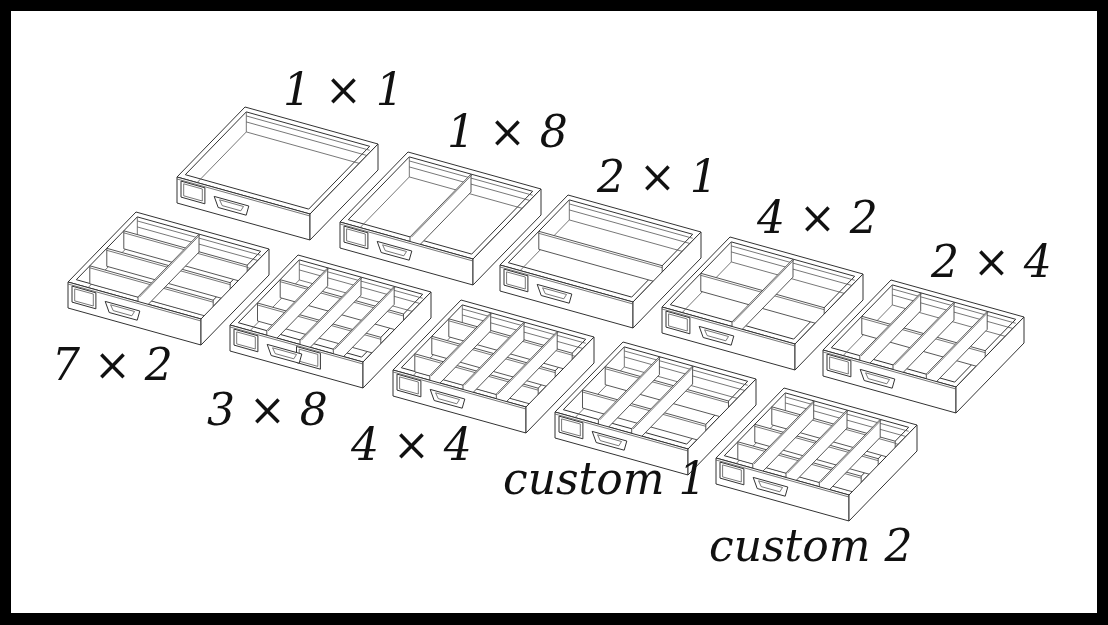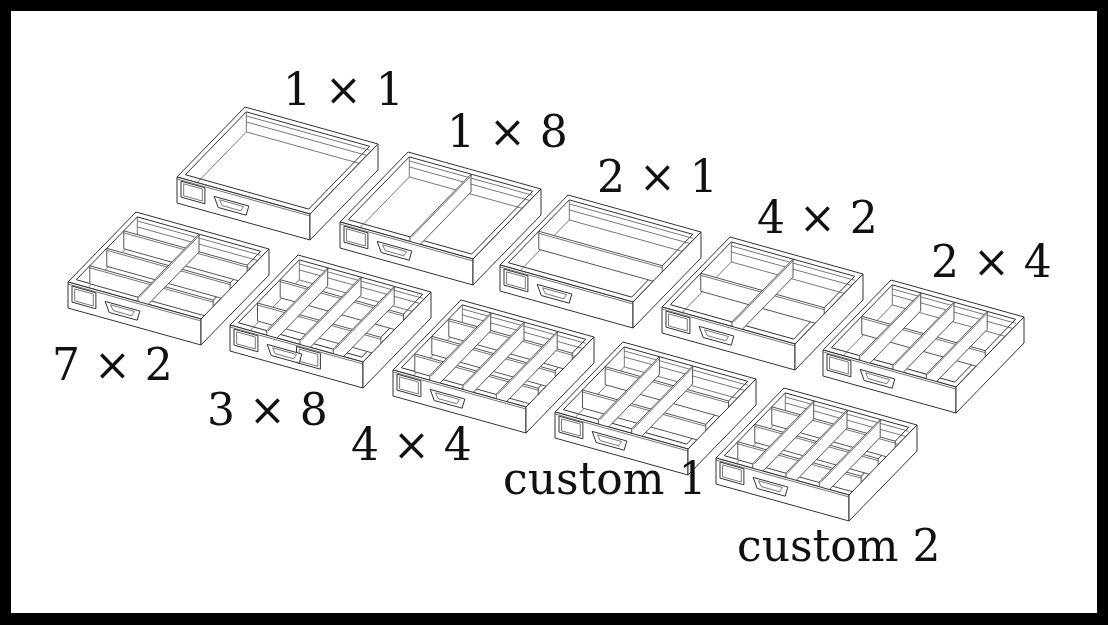--- a/index.html
+++ b/index.html
@@ -1,17 +1,17 @@
 <!DOCTYPE html>
 <html><head>
 <meta charset="utf-8">
 <style>
   html, body { margin: 0; padding: 0; background: #000; }
   body { width: 1108px; height: 625px; overflow: hidden; position: relative; }
-  #frame { position: absolute; left: 11px; top: 11px; width: 1086px; height: 602px; background: #fff; }
+  #frame { position: absolute; left: 11px; top: 11px; width: 1086px; height: 602px; background: #fff; font-style: italic; }
   #art { position: absolute; left: 0; top: 0; }
   .label { position: absolute; font-family: "DejaVu Serif", "Liberation Serif", serif; font-size: 44px; color: #111; white-space: nowrap; line-height: 1; }
   svg .edge { fill: #fff; stroke: #333; stroke-width: 1; stroke-linejoin: round; }
   svg .thin { fill: none; stroke: #555; stroke-width: 0.8; }
   svg .div { fill: #fff; stroke: #444; stroke-width: 0.9; }
   svg .handle { fill: #fff; stroke: #333; stroke-width: 1; }
 </style>
 </head>
 <body>
 
@@ -249,15 +249,15 @@
   <div id="labels">
       <div class="label" style="left: 272px; top: 57px;">1 × 1</div>
       <div class="label" style="left: 436px; top: 99px;">1 × 8</div>
       <div class="label" style="left: 586px; top: 144px;">2 × 1</div>
       <div class="label" style="left: 746px; top: 185px;">4 × 2</div>
       <div class="label" style="left: 904px; top: 229px; margin-left: 16px;">2 × 4</div>
       <div class="label" style="left: 41px; top: 332px;">7 × 2</div>
       <div class="label" style="left: 196px; top: 377px;">3 × 8</div>
       <div class="label" style="left: 340px; top: 412px;">4 × 4</div>
       <div class="label" style="left: 492px; top: 446px;">custom 1</div>
-      <div class="label" style="left: 698px; top: 513px; margin-left: 28px;">custom 2</div>
+      <div class="label" style="left: 698px; top: 513px;">custom 2</div>
     </div>
 </div>
 
 </body></html>

